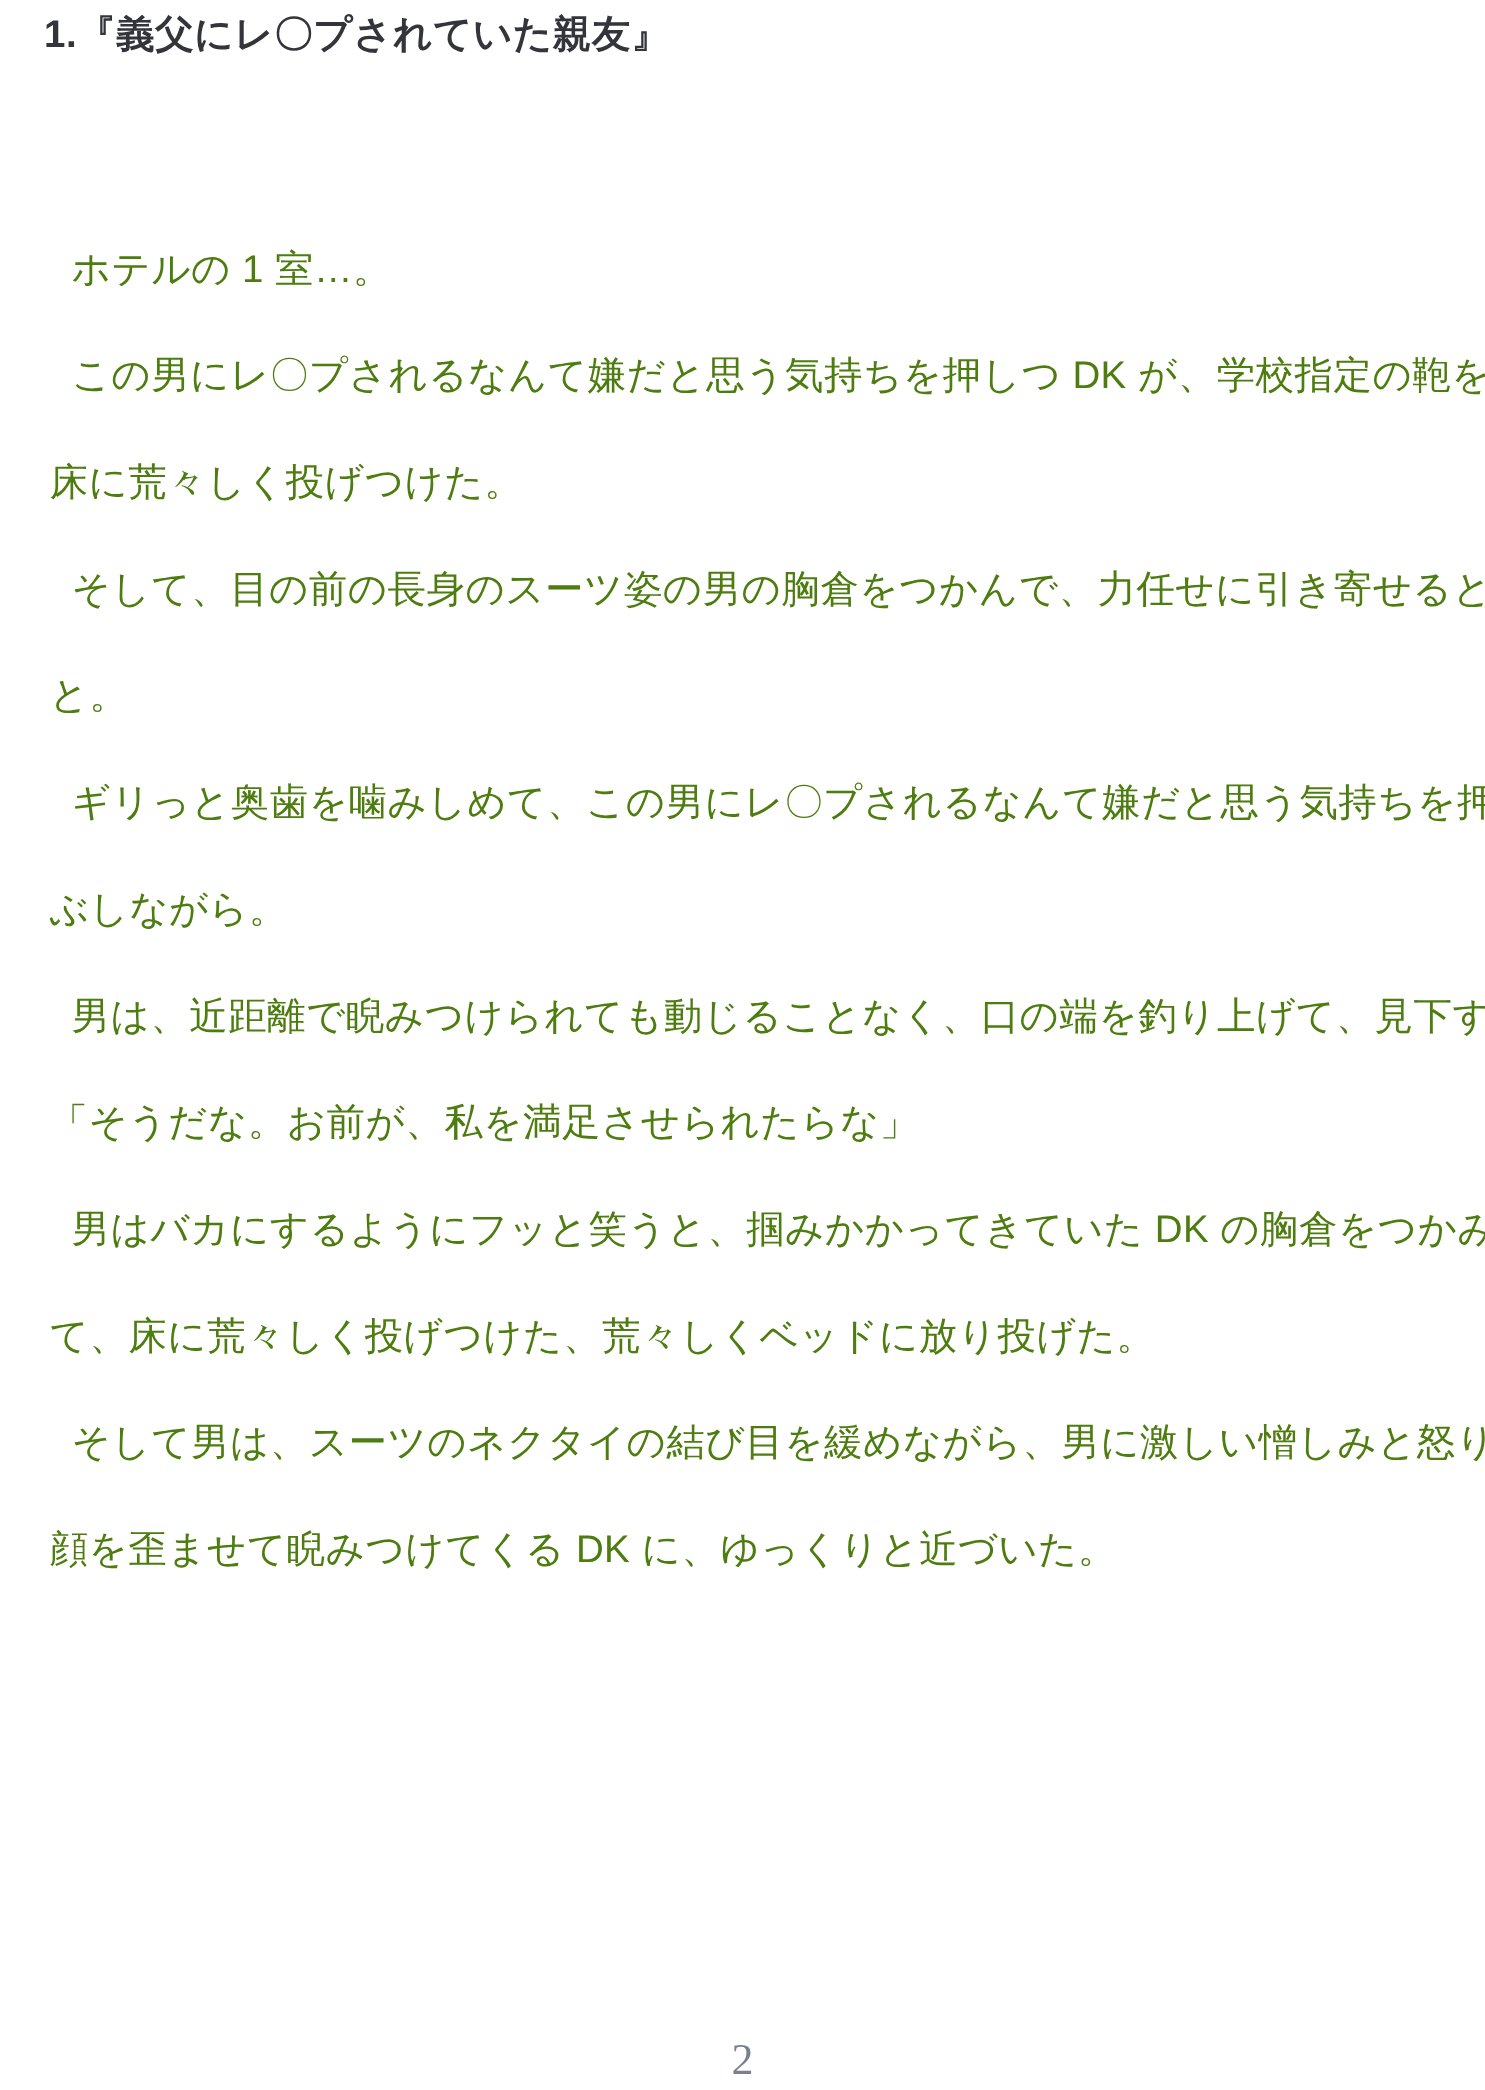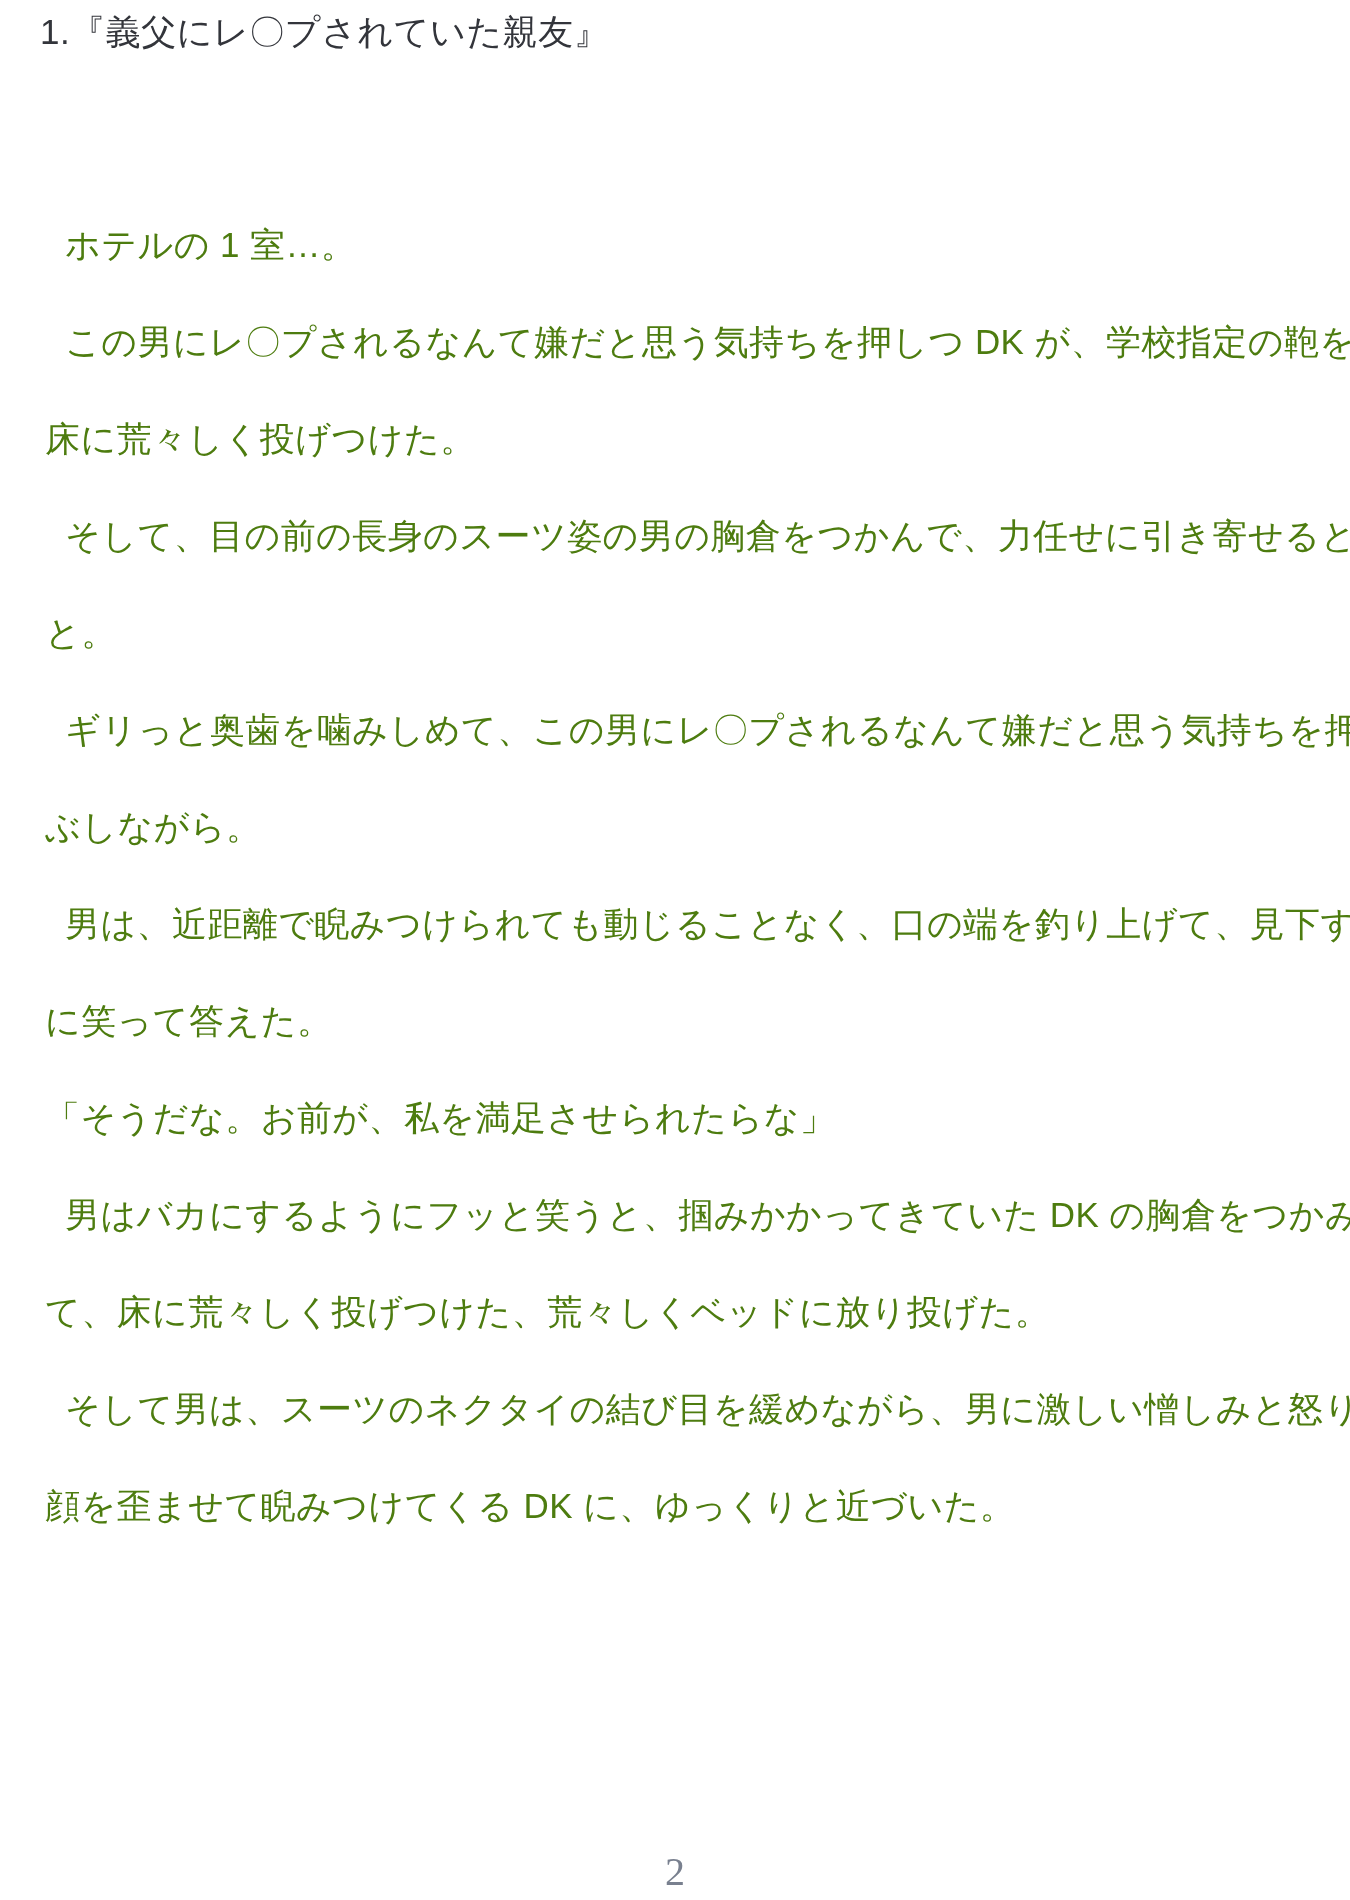--- a/index.html
+++ b/index.html
@@ -15,21 +15,21 @@
     overflow: hidden;
     font-family: "Liberation Sans", "DejaVu Sans", sans-serif;
   }
   .title {
     position: absolute;
     left: 40px;
     top: 8px;
     margin: 0;
     font-size: 35px;
     line-height: 48px;
-    font-weight: 400;
+    font-weight: 700;
     color: #33353b;
     letter-spacing: 0.5px;
     white-space: pre;
   }
   .body-text {
     position: absolute;
     left: 45px;
     top: 196px;
     width: 1270px;
   }
@@ -63,21 +63,20 @@
 
   <div class="body-text" id="body-lines">
       <div class="line indent">ホテルの 1 室…。</div>
       <div class="line indent">この男にレ〇プされるなんて嫌だと思う気持ちを押しつ DK が、学校指定の鞄を</div>
       <div class="line">床に荒々しく投げつけた。</div>
       <div class="line indent">そして、目の前の長身のスーツ姿の男の胸倉をつかんで、力任せに引き寄せると、</div>
       <div class="line">と。</div>
       <div class="line indent">ギリっと奥歯を噛みしめて、この男にレ〇プされるなんて嫌だと思う気持ちを押しつ</div>
       <div class="line">ぶしながら。</div>
       <div class="line indent">男は、近距離で睨みつけられても動じることなく、口の端を釣り上げて、見下すよう</div>
-      <div class="line">に笑って答えた。</div>
       <div class="line">「そうだな。お前が、私を満足させられたらな」</div>
       <div class="line indent">男はバカにするようにフッと笑うと、掴みかかってきていた DK の胸倉をつかみ返し</div>
       <div class="line">て、床に荒々しく投げつけた、荒々しくベッドに放り投げた。</div>
       <div class="line indent">そして男は、スーツのネクタイの結び目を緩めながら、男に激しい憎しみと怒りで</div>
       <div class="line">顔を歪ませて睨みつけてくる DK に、ゆっくりと近づいた。</div>
     </div>
 
   <div class="page-number">2</div>
 </div>
 

